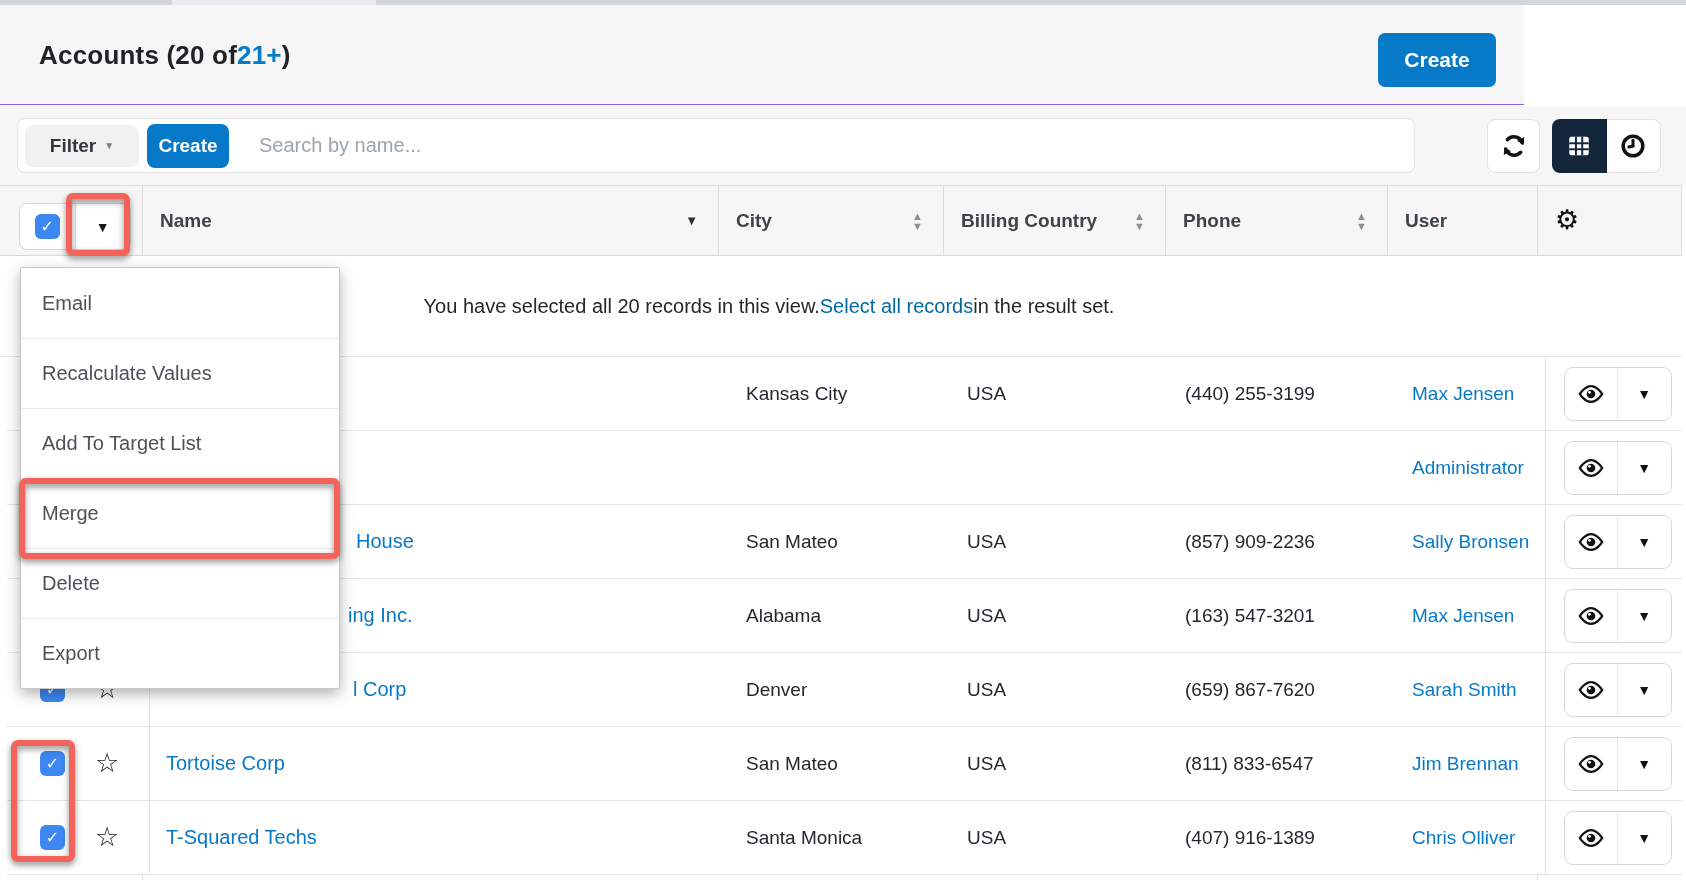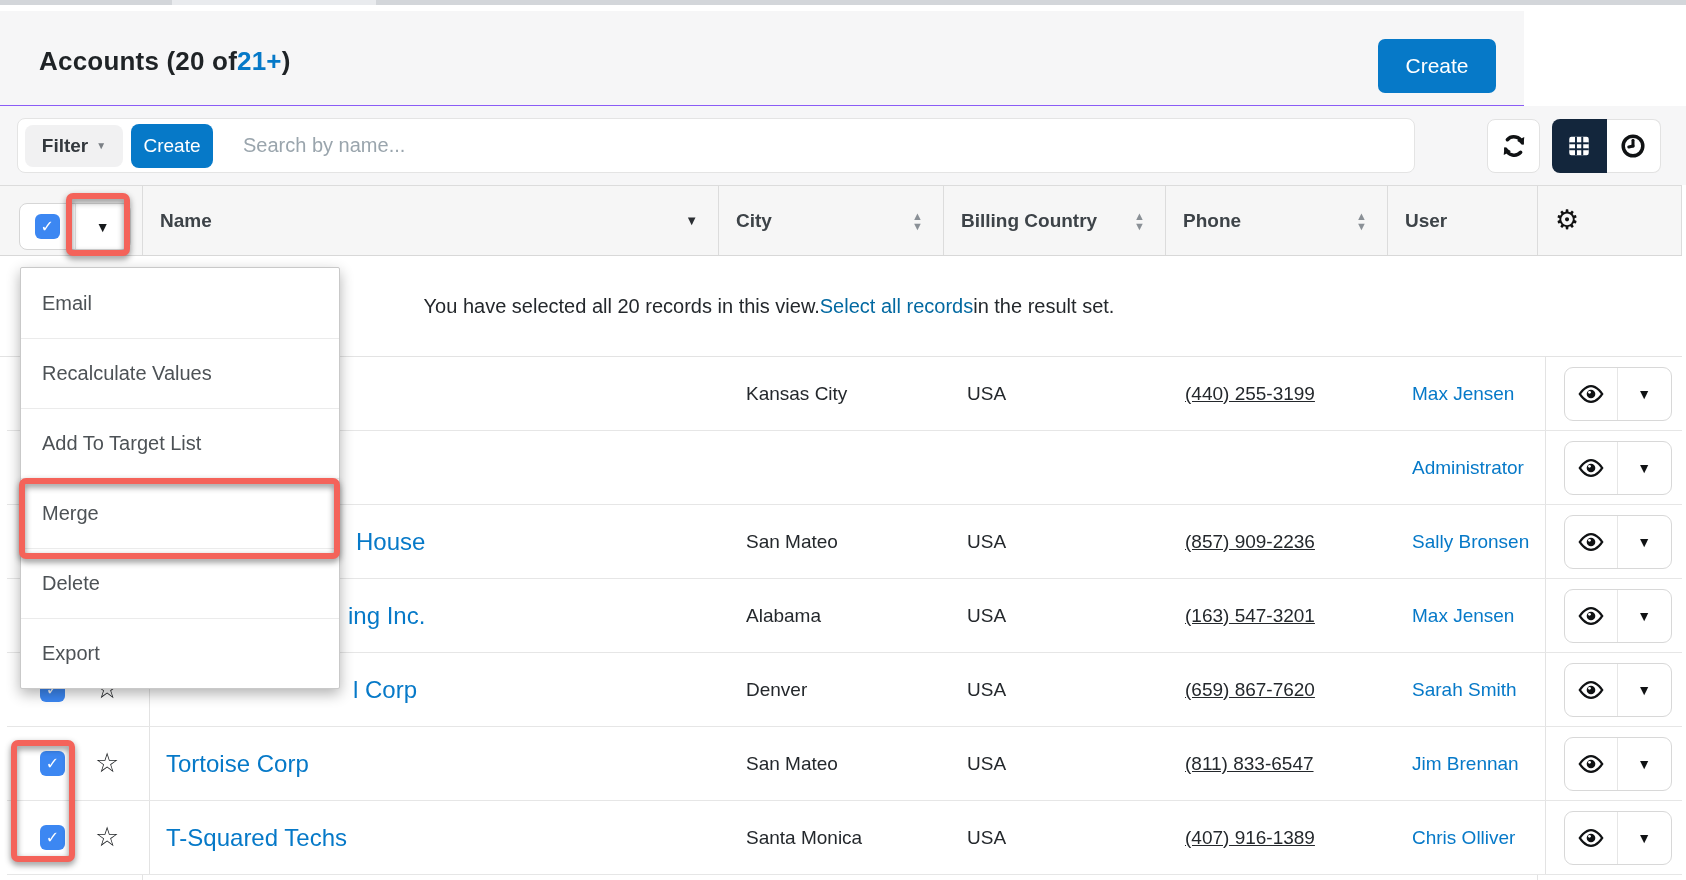--- a/index.html
+++ b/index.html
@@ -5,30 +5,30 @@
   * { margin:0; padding:0; box-sizing:border-box; }
   html,body { background:#fff; }
   body { font-family:"Liberation Sans","DejaVu Sans",sans-serif; }
   #app { position:relative; width:1686px; height:880px; background:#fff; overflow:hidden; }
 
   
   .topstrip { position:absolute; left:0; top:0; width:1686px; height:5px; background:#d3d6da; }
   .topstrip .tabseg { position:absolute; left:172px; top:0; width:204px; height:5px; background:#e9ebee; }
 
   
-  .titlebar { position:absolute; left:0; top:11px; width:1524px; height:100px; background:#f6f6f7; border-bottom:6px solid #8b5cf6; }
+  .titlebar { position:absolute; left:0; top:5px; width:1524px; height:100px; background:#f6f6f7; border-bottom:1px solid #8b5cf6; }
   .page-title { position:absolute; left:39px; top:0; height:100px; display:flex; align-items:center; font-size:26px; font-weight:700; color:#1f2326; letter-spacing:.2px; }
   .page-title .count-link { color:#0679c8; }
-  .btn-primary { background:#0679c8; color:#fff; border:none; border-radius:7px; font-weight:400; cursor:pointer; font-family:inherit;text-align:center; }
+  .btn-primary { background:#0679c8; color:#fff; border:none; border-radius:7px; font-weight:700; cursor:pointer; font-family:inherit;text-align:center; }
   .create-top { position:absolute; right:28px; top:28px; width:118px; height:54px; font-size:21px; }
 
   
   .toolbar { position:absolute; left:0; top:106px; width:1686px; height:79px; background:#f6f6f7; }
   .search-group { position:absolute; left:17px; top:12px; width:1398px; height:55px; background:#fff; border:1px solid #e4e4e4; border-radius:8px; display:flex; align-items:center; }
-  .filter-btn { margin-left:7px; width:98px; height:42px; background:#f1f1f2; border:none; border-radius:8px; display:flex; align-items:center; justify-content:center; gap:8px; font-size:19px; font-weight:700; color:#33383d; cursor:pointer; font-family:inherit; }
+  .filter-btn { margin-left:7px; width:114px; height:42px; background:#f1f1f2; border:none; border-radius:8px; display:flex; align-items:center; justify-content:center; gap:8px; font-size:19px; font-weight:700; color:#33383d; cursor:pointer; font-family:inherit; }
   .filter-caret { font-size:10px; color:#7b8086; }
   .create-toolbar { margin-left:8px; width:82px; height:44px; font-size:19px; border-radius:8px; }
   .search-input { flex:1; height:100%; border:none; outline:none; background:transparent; font-size:20px; color:#33383d; padding-left:30px; font-family:inherit; }
   .search-input::placeholder { color:#9aa5ad; }
   .icon-btn { position:absolute; top:13px; height:54px; background:#fff; border:1px solid #e2e2e2; border-radius:8px; display:flex; align-items:center; justify-content:center; cursor:pointer; }
   .refresh-btn { left:1487px; width:53px; }
   .toggle-group { position:absolute; left:1552px; top:13px; width:109px; height:54px; display:flex; border-radius:8px; }
   .toggle-seg { width:55px; height:54px; display:flex; align-items:center; justify-content:center; cursor:pointer; }
   .toggle-grid { background:#13263c; border-radius:8px 0 0 8px; }
   .toggle-clock { background:#fff; border:1px solid #e2e2e2; border-left:none; border-radius:0 8px 8px 0; }
@@ -56,24 +56,24 @@
   .banner-inner { position:absolute; left:0; top:0; width:1538px; height:101px; display:flex; align-items:center; justify-content:center; font-size:20px; color:#24282c; }
   .banner-inner a { color:#0369a1; text-decoration:none; cursor:pointer; }
 
   
   .rows { position:absolute; left:0; top:357px; width:1682px;padding-left:7px; }
   .row { display:grid; grid-template-columns:143px 576px 225px 222px 222px 150px 144px; height:74px; border-bottom:1px solid #e6e6e6; background:#fff; }
   .cell { display:flex; align-items:center; font-size:19px; color:#24282c; overflow:hidden; white-space:nowrap; }
   .cell-check { padding-left:33px; gap:30px; border-right:1px solid #e3e3e3; }
   .star { font-size:27px; color:#1b1e21; cursor:pointer; line-height:1; }
   .cell-name { padding-left:16px; }
-  .cell-name a { color:#0679c8; text-decoration:none; cursor:pointer; font-size:24px; }
+  .cell-name a { color:#0679c8; text-decoration:none; cursor:pointer; font-size:20px; }
   .cell-city { padding-left:20px; }
   .cell-country { padding-left:16px;text-align:right; }
-  .cell-phone { padding-left:12px;text-decoration:underline; }
+  .cell-phone { padding-left:12px; }
   .cell-user { padding-left:17px; }
   .cell-user a { color:#0679c8; text-decoration:none; cursor:pointer; }
   .cell-actions { border-left:1px solid #e3e3e3; justify-content:center; }
   .row-btns { width:108px; height:54px; background:#fff; border:1px solid #d8d8d8; border-radius:9px; display:flex; }
   .row-btns .half { flex:1; display:flex; align-items:center; justify-content:center; cursor:pointer; }
   .row-btns .half + .half { border-left:1px solid #e6e6e6; }
   .row-caret { font-size:14px; color:#101214; }
   .ob-a { padding-left:206px; } .ob-b { padding-left:198px; } .ob-c { padding-left:203px; }
   .tail-borders { position:absolute; left:0; top:875px; width:1682px; height:5px; }
   .tail-borders .v1 { position:absolute; left:142px; top:0; width:1px; height:5px; background:#e3e3e3; }

